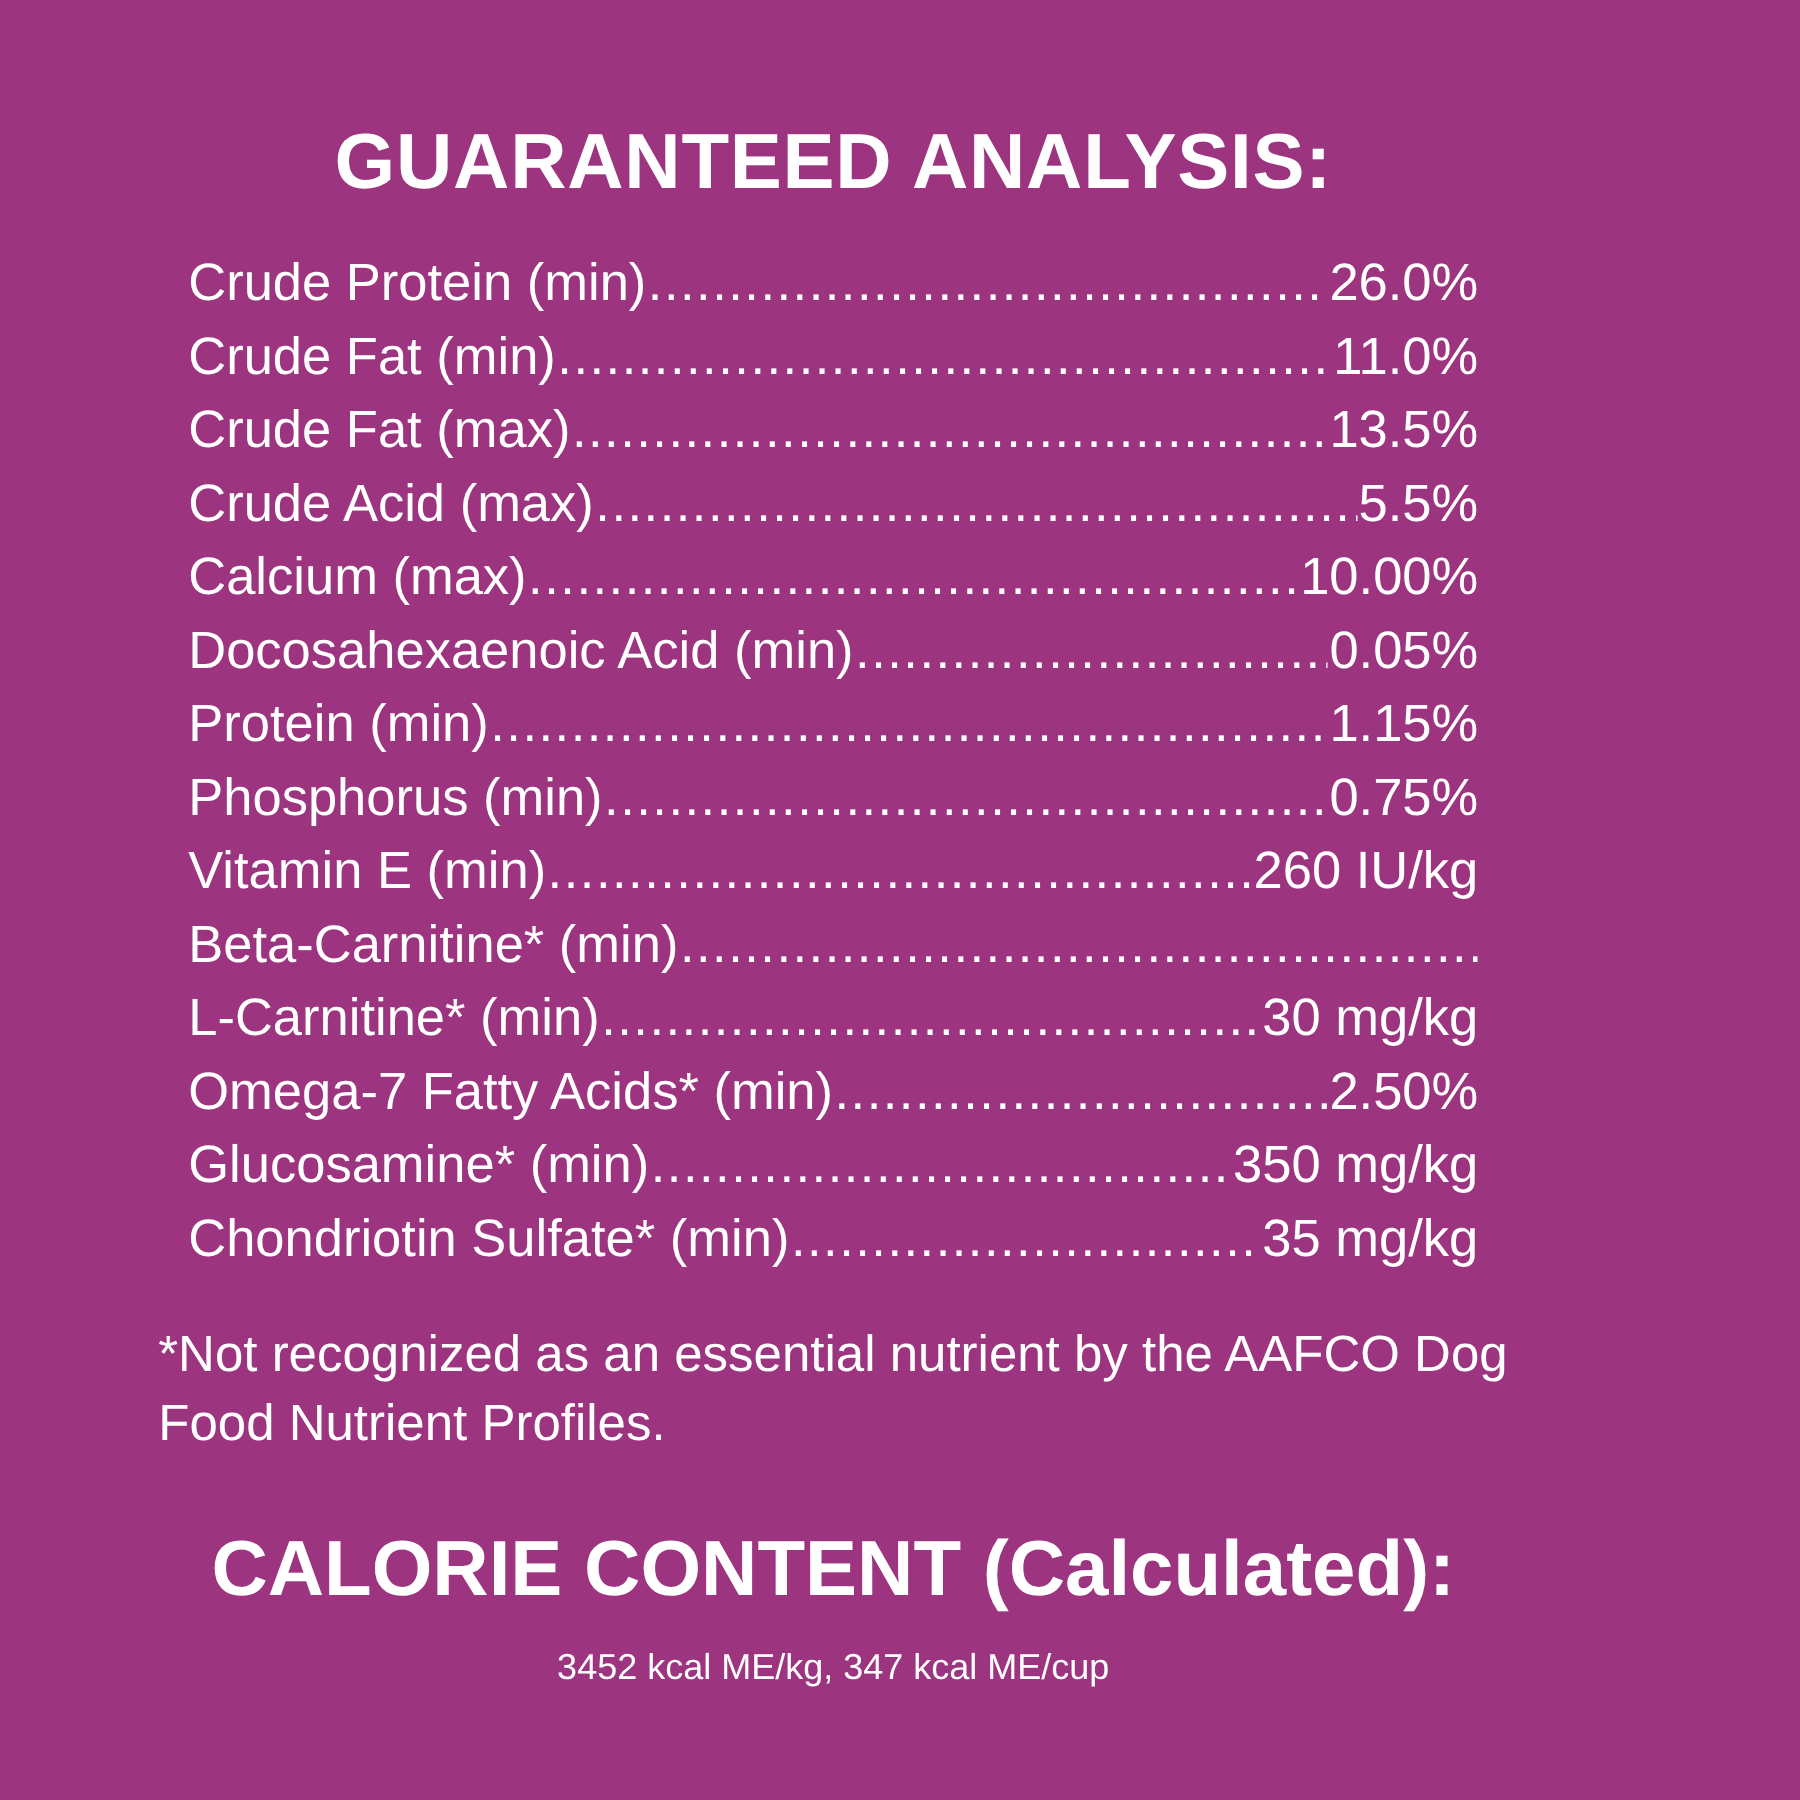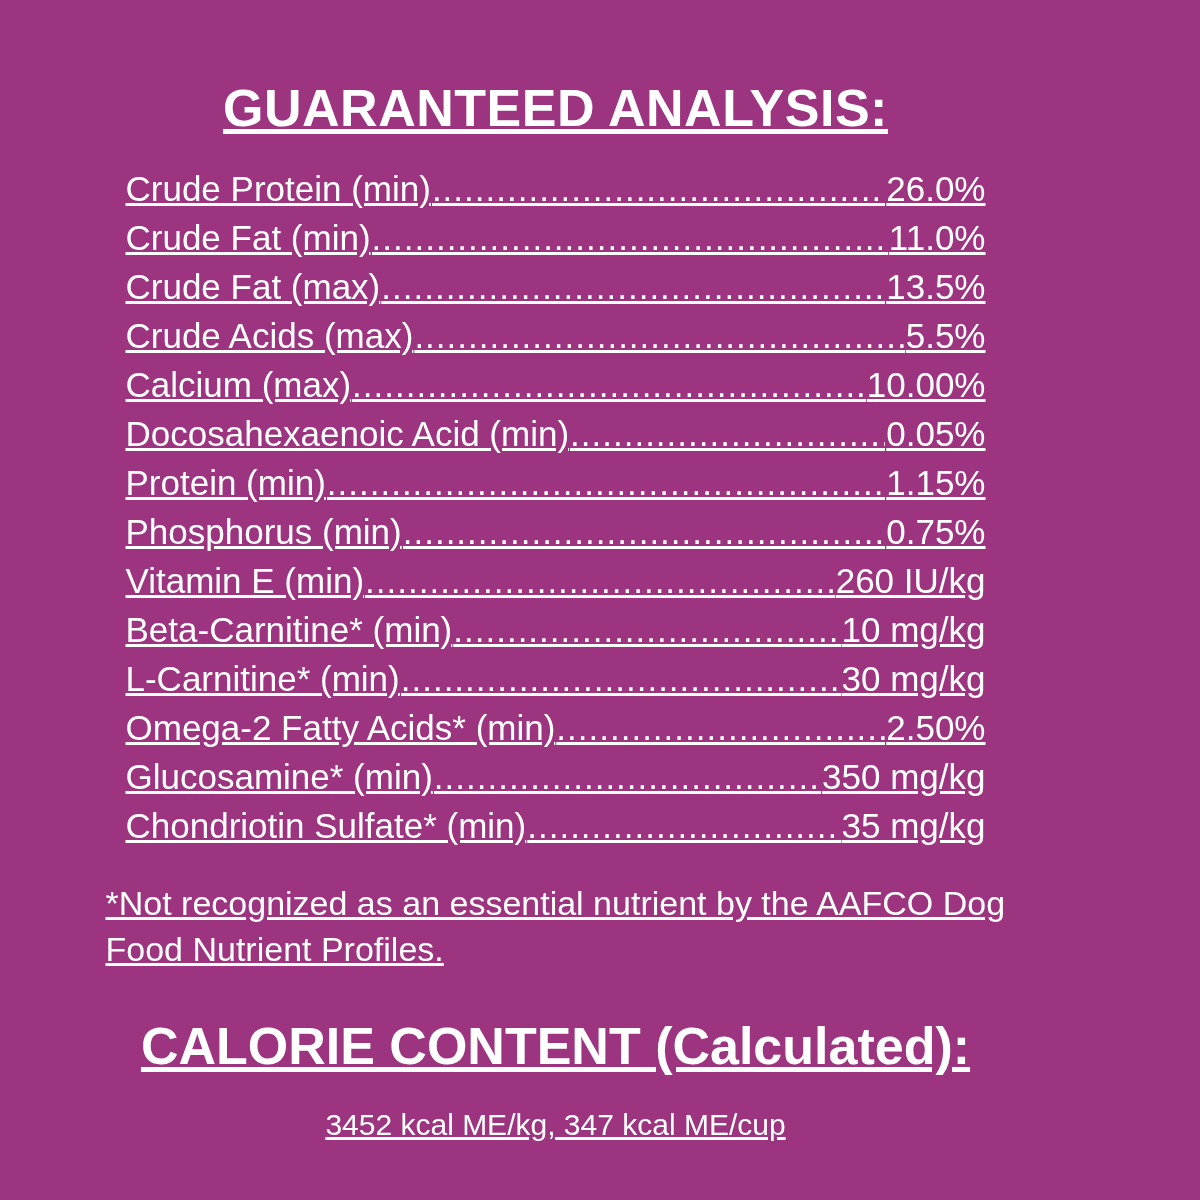--- a/index.html
+++ b/index.html
@@ -15,21 +15,20 @@
     overflow: hidden;
   }
   .panel {
     width: 1200px;
     height: 900px;
     box-sizing: border-box;
     padding: 60px 150px 0 61px;
     display: flex;
     flex-direction: column;
     align-items: center;
-    text-decoration: underline;
   }
   .ga-title {
     font-size: 52px;
     font-weight: bold;
     letter-spacing: 0.5px;
     margin: 18px 0 26px 0;
     text-align: center;
     white-space: nowrap;
   }
   .rows {
@@ -65,22 +64,22 @@
     font-size: 34px;
     line-height: 46px;
   }
   .calorie-title {
     margin-top: 44px;
     font-size: 52px;
     font-weight: bold;
     white-space: nowrap;
   }
   .calorie-value {
-    margin-top: 32px;
-    font-size: 30px;
+    margin-top: 22px;
+    font-size: 24px;
     text-align: left;
   }
 </style>
 </head>
 <body>
 
 <div class="panel">
 
   <div class="ga-title">GUARANTEED ANALYSIS:</div>
 
@@ -94,21 +93,21 @@
       <span class="label">Crude Fat (min)</span>
       <span class="dots">........................................................................................</span>
       <span class="value">11.0%</span>
     </div>
     <div class="row">
       <span class="label">Crude Fat (max)</span>
       <span class="dots">........................................................................................</span>
       <span class="value">13.5%</span>
     </div>
     <div class="row">
-      <span class="label">Crude Acids (max)</span>
+      <span class="label">Crude Acid (max)</span>
       <span class="dots">........................................................................................</span>
       <span class="value">5.5%</span>
     </div>
     <div class="row">
       <span class="label">Calcium (max)</span>
       <span class="dots">........................................................................................</span>
       <span class="value">10.00%</span>
     </div>
     <div class="row">
       <span class="label">Docosahexaenoic Acid (min)</span>
@@ -126,29 +125,28 @@
       <span class="value">0.75%</span>
     </div>
     <div class="row">
       <span class="label">Vitamin E (min)</span>
       <span class="dots">........................................................................................</span>
       <span class="value">260 IU/kg</span>
     </div>
     <div class="row">
       <span class="label">Beta-Carnitine* (min)</span>
       <span class="dots">........................................................................................</span>
-      <span class="value">10 mg/kg</span>
     </div>
     <div class="row">
       <span class="label">L-Carnitine* (min)</span>
       <span class="dots">........................................................................................</span>
       <span class="value">30 mg/kg</span>
     </div>
     <div class="row">
-      <span class="label">Omega-2 Fatty Acids* (min)</span>
+      <span class="label">Omega-7 Fatty Acids* (min)</span>
       <span class="dots">........................................................................................</span>
       <span class="value">2.50%</span>
     </div>
     <div class="row">
       <span class="label">Glucosamine* (min)</span>
       <span class="dots">........................................................................................</span>
       <span class="value">350 mg/kg</span>
     </div>
     <div class="row">
       <span class="label">Chondriotin Sulfate* (min)</span>

